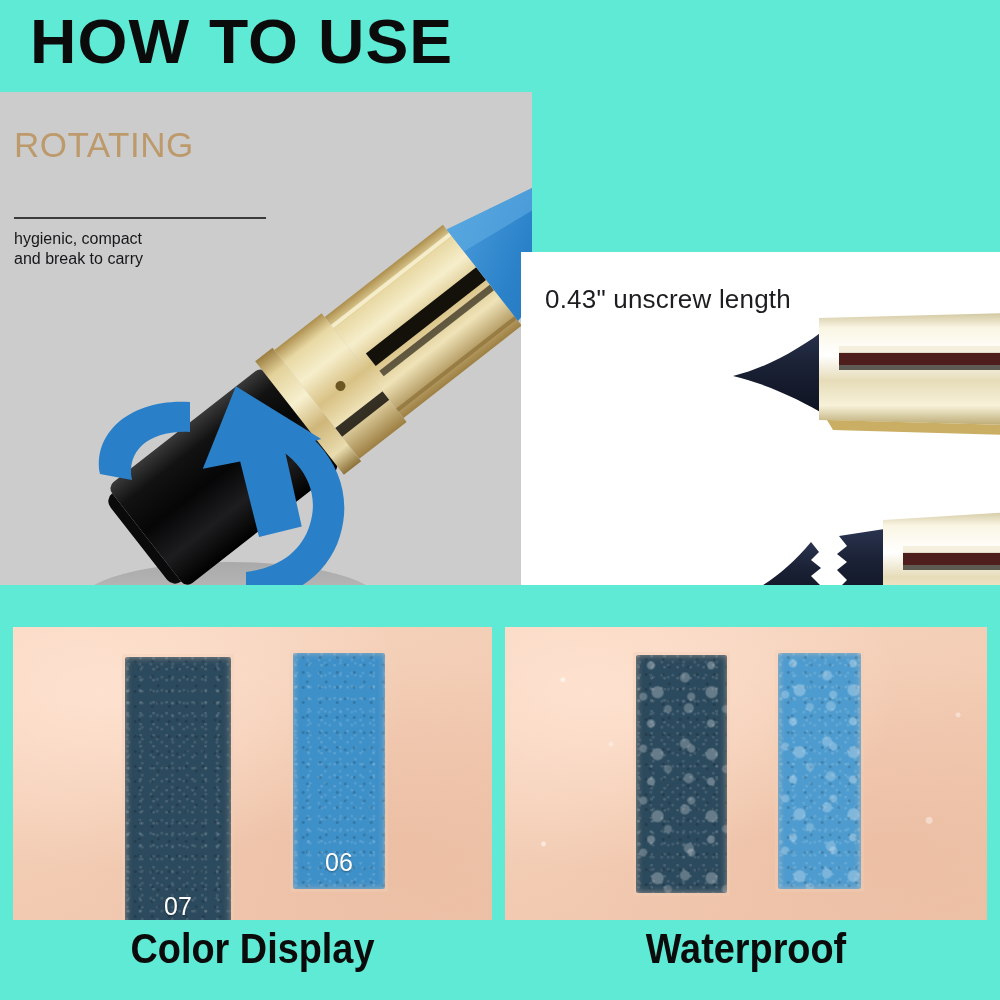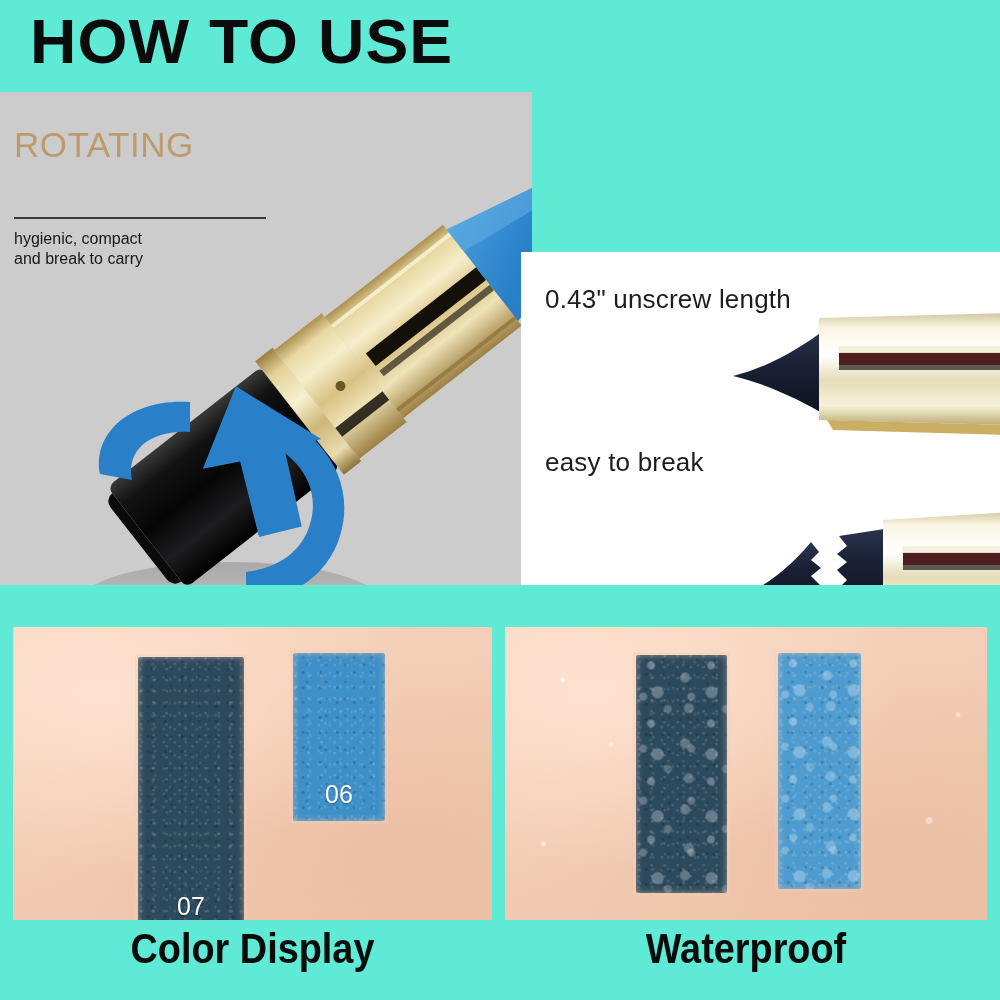--- a/index.html
+++ b/index.html
@@ -222,21 +222,20 @@
     </svg>
   </div>
 
   <div class="white-panel">
 
     <div class="wp-t1">
       <div>0.43" unscrew length</div>
     </div>
 
     <div class="wp-t2">
-      <div>easy to break</div>
     </div>
 
     <svg class="pen-top" viewBox="0 0 330 150">
       <defs>
         <linearGradient id="metalT" x1="0" y1="0" x2="0" y2="1">
           <stop offset="0%" stop-color="#cfc49c"></stop>
           <stop offset="14%" stop-color="#faf6e4"></stop>
           <stop offset="38%" stop-color="#ffffff"></stop>
           <stop offset="60%" stop-color="#e6dcb8"></stop>
           <stop offset="82%" stop-color="#f7f1d9"></stop>
@@ -291,27 +290,27 @@
       <rect x="188" y="66" width="142" height="7" fill="#f4eeda" opacity=".9"></rect>
       <rect x="188" y="85" width="142" height="5" fill="#2b2a26" opacity=".75"></rect>
       <path d="M176 132 L330 142 L330 152 L182 142 Z" fill="#c9ae63"></path>
       <path d="M300 16 L330 12 L330 30 L304 33 Z" fill="#cbb270"></path>
     </svg>
   </div>
 
   <div class="photo left">
     <div class="skin"></div>
 
-    <div class="swatch" style="left:125px;top:30px;width:106px;height:276px;background:#2c4a5d;">
+    <div class="swatch" style="left:112px;top:30px;width:106px;height:276px;background:#2c4a5d;">
       <div class="grain"></div>
       <div class="softedge"></div>
       <div class="sw-label">07</div>
     </div>
 
-    <div class="swatch" style="left:280px;top:26px;width:92px;height:168px;background:#3e90c8;">
+    <div class="swatch" style="left:280px;top:26px;width:92px;height:236px;background:#3e90c8;">
       <div class="grain"></div>
       <div class="softedge"></div>
       <div class="sw-label">06</div>
     </div>
   </div>
 
   <div class="caption left">Color Display</div>
 
   <div class="photo right">
     <div class="skin wet"></div>

